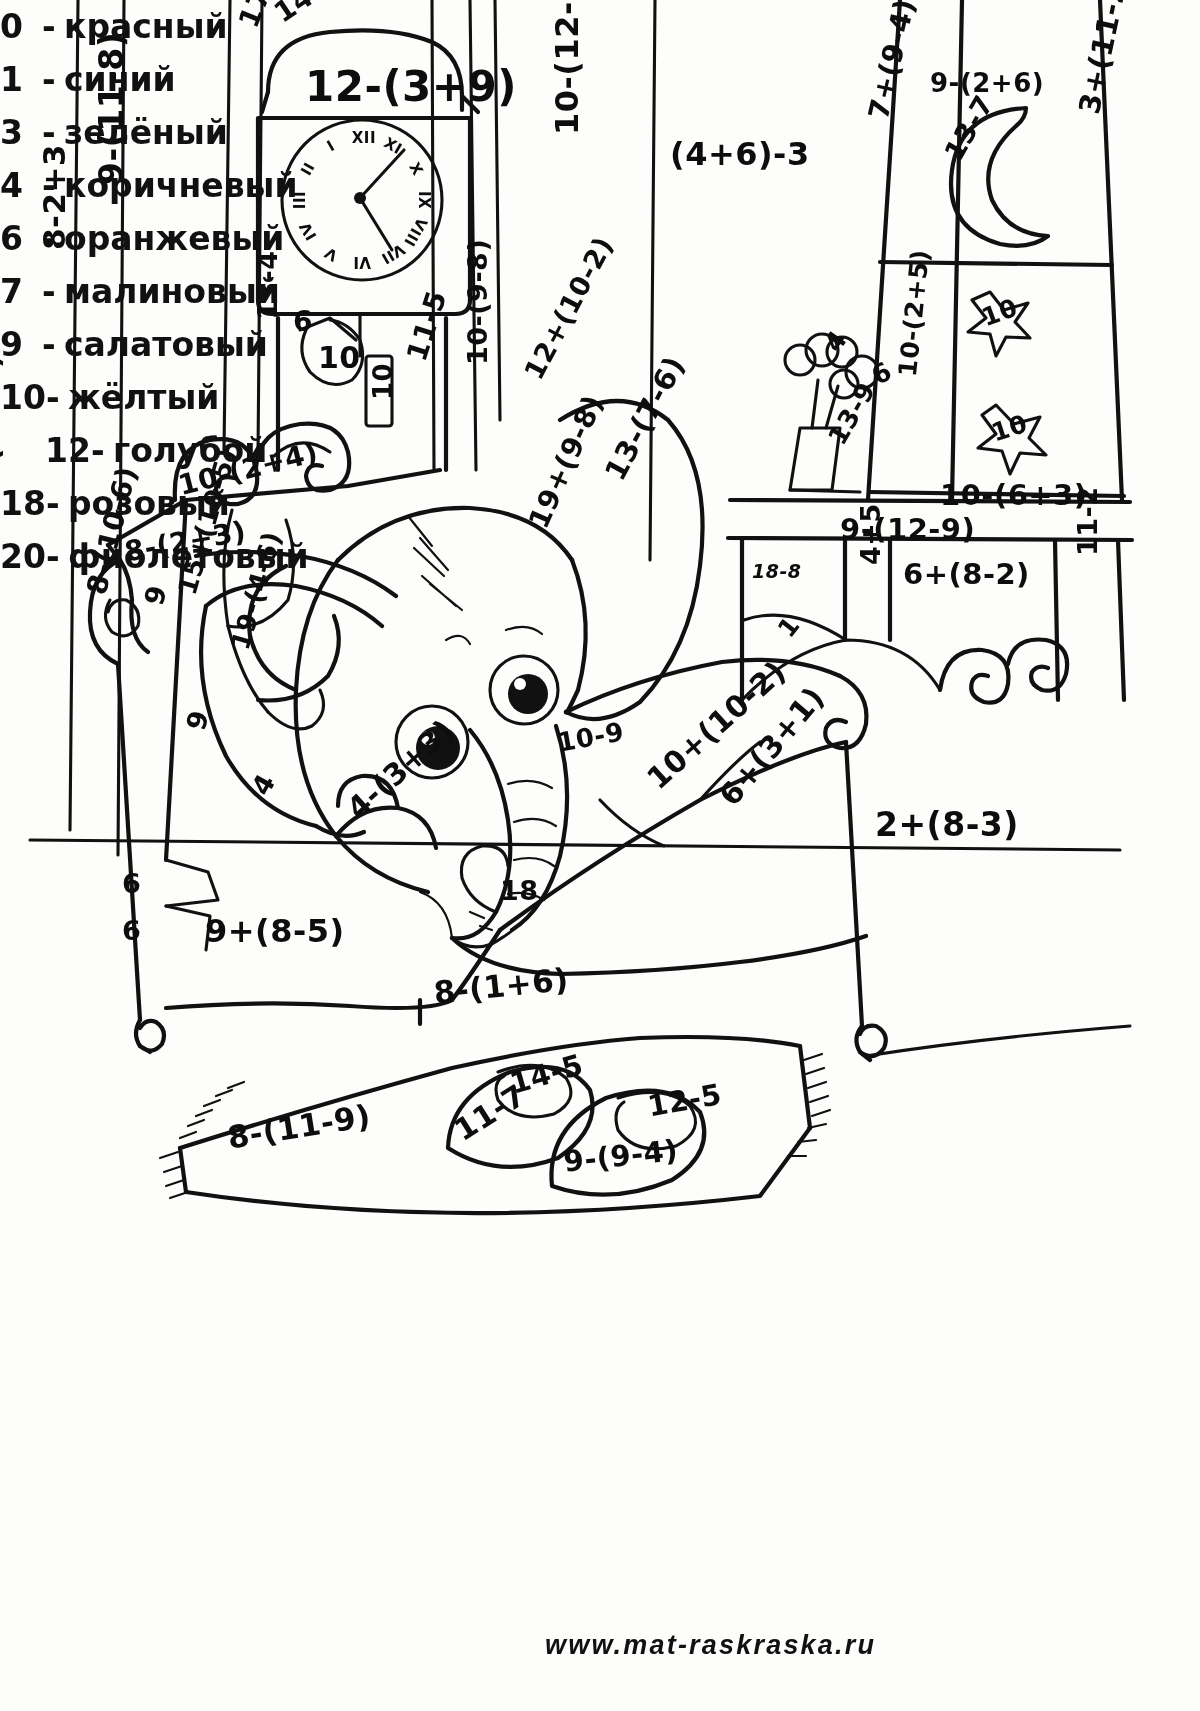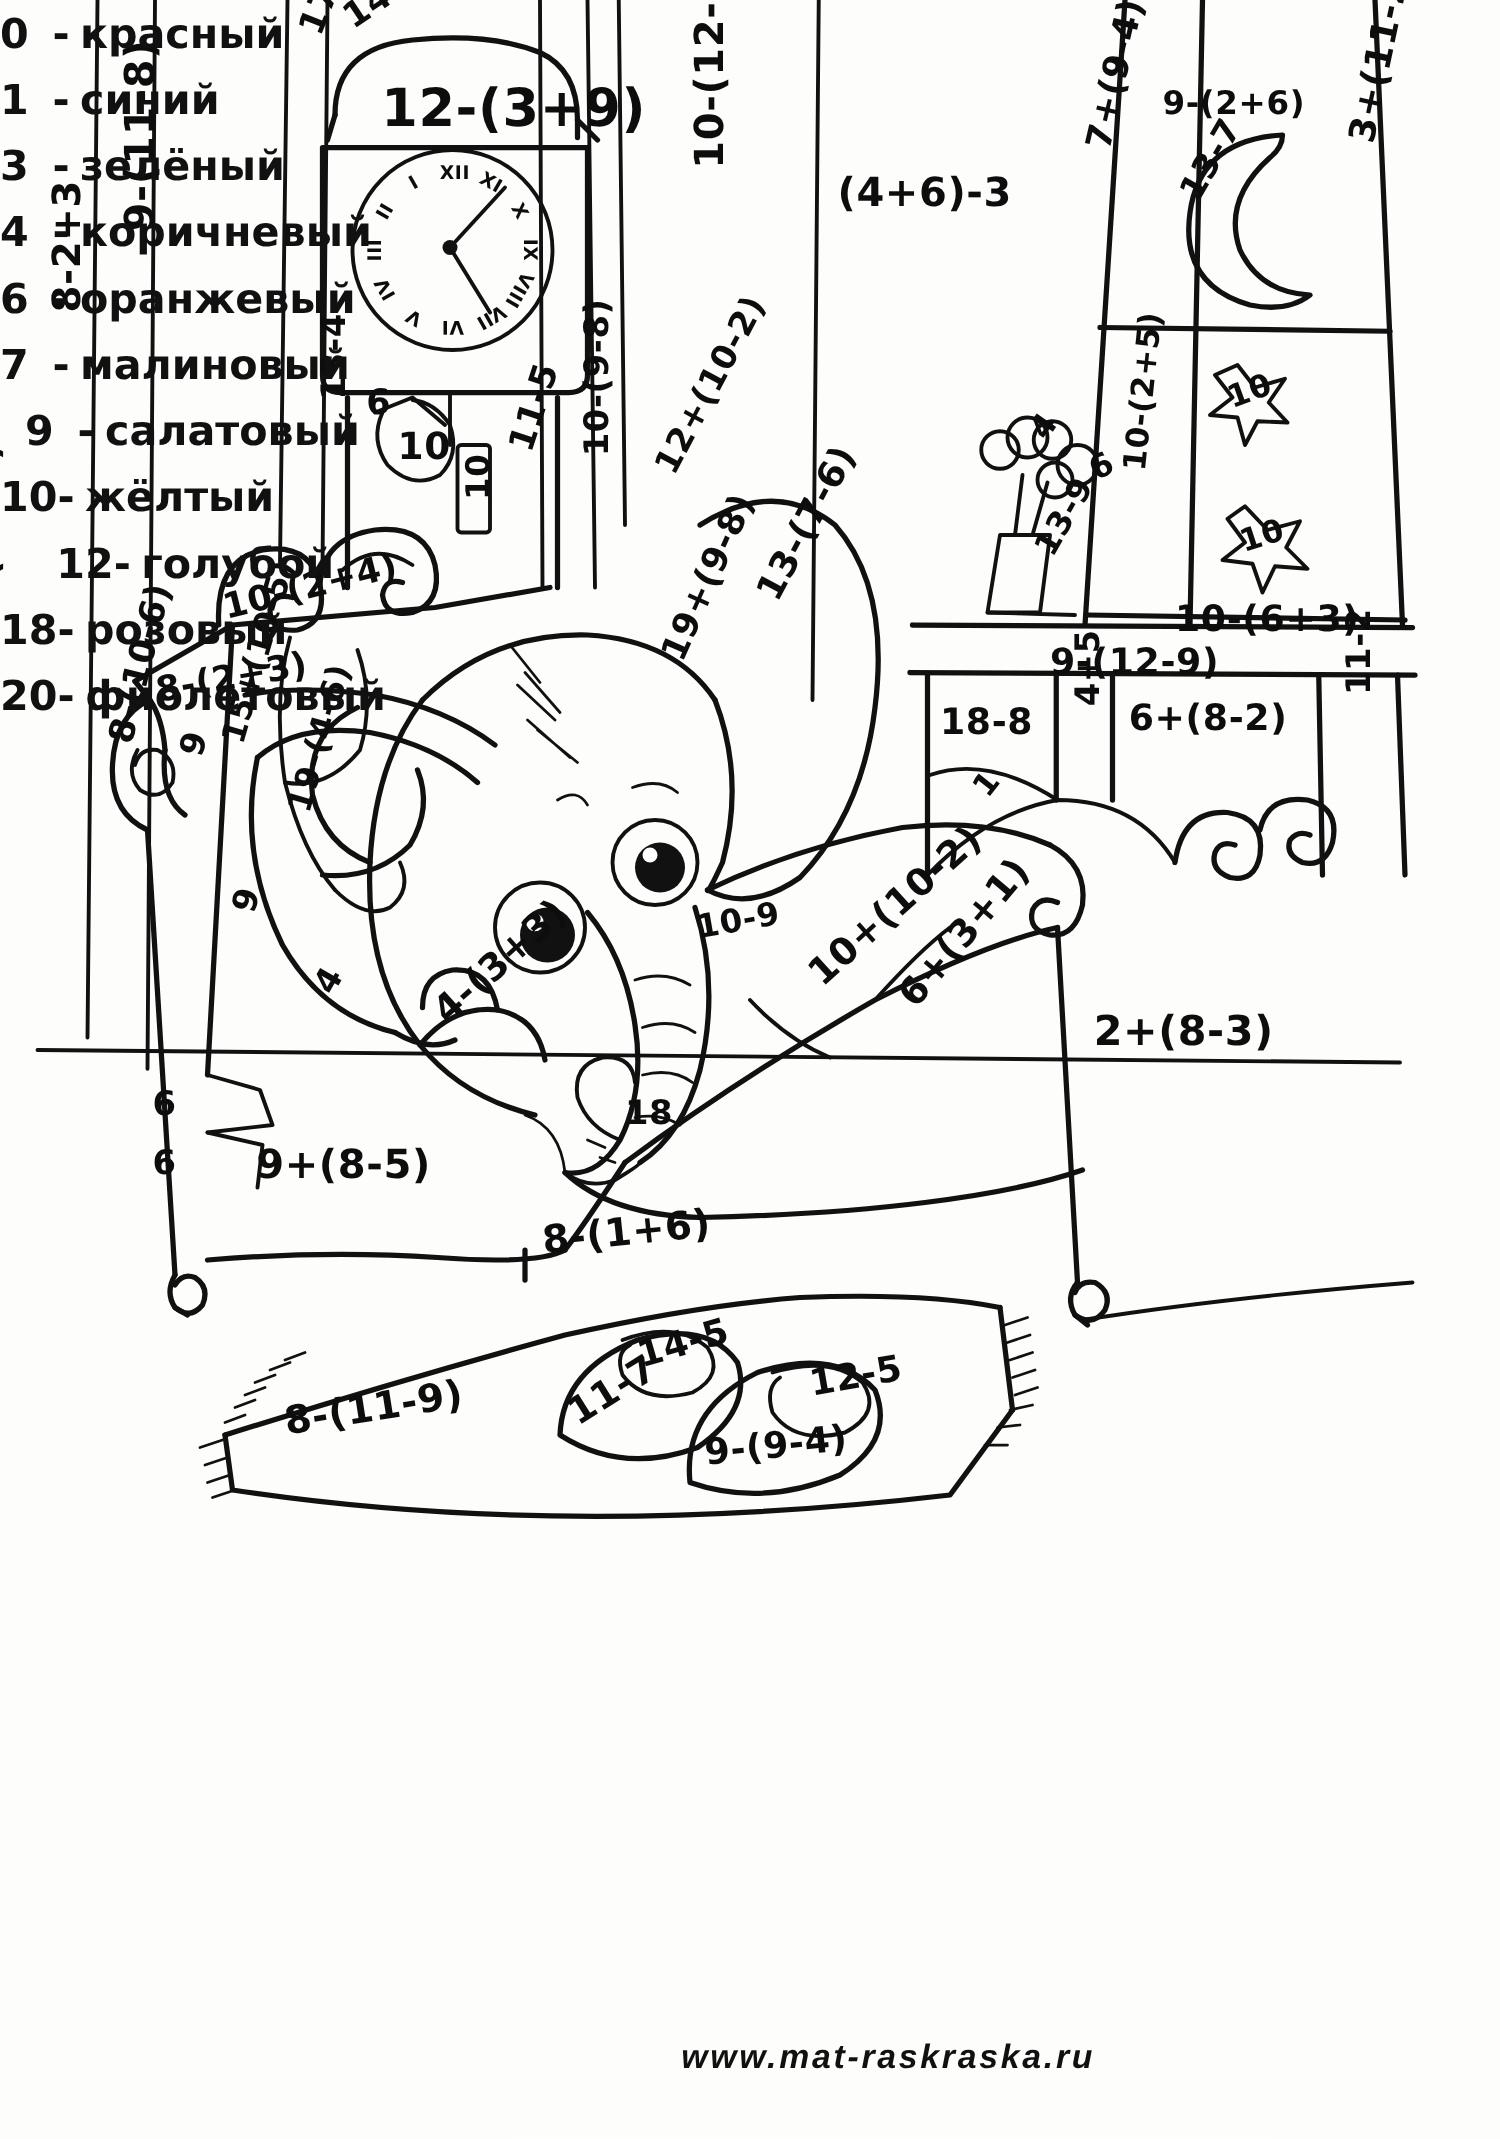--- a/index.html
+++ b/index.html
@@ -227,21 +227,21 @@
       <div class="expr" style="left: 938px; top: 150px; font-size: 27px; transform: rotate(-60deg); transform-origin: left top;">13-7</div>
       <div class="expr" style="left: 1072px; top: 110px; font-size: 29px; transform: rotate(-78deg); transform-origin: left top;">3+(11-2)</div>
       <div class="expr" style="left: 978px; top: 305px; font-size: 25px; transform: rotate(-20deg); transform-origin: left top;">10</div>
       <div class="expr" style="left: 818px; top: 340px; font-size: 26px; transform: rotate(-55deg); transform-origin: left top;">4</div>
       <div class="expr" style="left: 866px; top: 365px; font-size: 26px; transform: rotate(-30deg); transform-origin: left top;">6</div>
       <div class="expr" style="left: 822px; top: 435px; font-size: 26px; transform: rotate(-60deg); transform-origin: left top;">13-9</div>
       <div class="expr" style="left: 893px; top: 375px; font-size: 25px; transform: rotate(-84deg); transform-origin: left top;">10-(2+5)</div>
       <div class="expr" style="left: 988px; top: 420px; font-size: 25px; transform: rotate(-18deg); transform-origin: left top;">10</div>
       <div class="expr" style="left: 940px; top: 478px; font-size: 29px; transform: rotate(0deg); transform-origin: left top;">10-(6+3)</div>
       <div class="expr" style="left: 840px; top: 512px; font-size: 29px; transform: rotate(0deg); transform-origin: left top;">9-(12-9)</div>
-      <div class="expr" style="left: 752px; top: 560px; font-size: 29px; transform: rotate(0deg); transform-origin: left top;">18-8</div>
+      <div class="expr" style="left: 752px; top: 560px; font-size: 19px; transform: rotate(0deg); transform-origin: left top; font-style: italic;">18-8</div>
       <div class="expr" style="left: 855px; top: 565px; font-size: 27px; transform: rotate(-90deg); transform-origin: left top;">4+5</div>
       <div class="expr" style="left: 903px; top: 557px; font-size: 29px; transform: rotate(0deg); transform-origin: left top;">6+(8-2)</div>
       <div class="expr" style="left: 1072px; top: 556px; font-size: 27px; transform: rotate(-90deg); transform-origin: left top;">11-2</div>
       <div class="expr" style="left: 772px; top: 625px; font-size: 25px; transform: rotate(-52deg); transform-origin: left top;">1</div>
       <div class="expr" style="left: 175px; top: 470px; font-size: 28px; transform: rotate(-14deg); transform-origin: left top;">10-(2+4)</div>
       <div class="expr" style="left: 122px; top: 536px; font-size: 28px; transform: rotate(-10deg); transform-origin: left top;">8-(2+3)</div>
       <div class="expr" style="left: 138px; top: 600px; font-size: 27px; transform: rotate(-74deg); transform-origin: left top;">9</div>
       <div class="expr" style="left: 172px; top: 590px; font-size: 26px; transform: rotate(-74deg); transform-origin: left top;">15+(10-5)</div>
       <div class="expr" style="left: 225px; top: 645px; font-size: 26px; transform: rotate(-74deg); transform-origin: left top;">19-(4-6)</div>
       <div class="expr" style="left: 180px; top: 725px; font-size: 27px; transform: rotate(-74deg); transform-origin: left top;">9</div>
@@ -284,21 +284,21 @@
 
   <div id="legend-left">
       <div class="legend legrow" style="position: relative;"><span class="num">0</span><span class="dash">-</span><span>красный</span></div>
       <div class="legend legrow" style="position: relative;"><span class="num">1</span><span class="dash">-</span><span>синий</span></div>
       <div class="legend legrow" style="position: relative;"><span class="num">3</span><span class="dash">-</span><span>зелёный</span></div>
       <div class="legend legrow" style="position: relative;"><span class="num">4</span><span class="dash">-</span><span>коричневый</span></div>
       <div class="legend legrow" style="position: relative;"><span class="num">6</span><span class="dash">-</span><span>оранжевый</span></div>
       <div class="legend legrow" style="position: relative;"><span class="num">7</span><span class="dash">-</span><span>малиновый</span></div>
     </div>
   <div id="legend-right">
-      <div class="legend legrow" style="position: relative; margin-left: 20px;"><span class="num">9</span><span class="dash">-</span><span>салатовый</span></div>
+      <div class="legend legrow" style="position: relative;"><span class="num">9</span><span class="dash">-</span><span>салатовый</span></div>
       <div class="legend legrow" style="position: relative;"><span class="num">10</span><span class="dash">-</span><span>жёлтый</span></div>
       <div class="legend legrow" style="position: relative; padding-left: 45px;"><span class="num">12</span><span class="dash">-</span><span>голубой</span></div>
       <div class="legend legrow" style="position: relative;"><span class="num">18</span><span class="dash">-</span><span>розовый</span></div>
       <div class="legend legrow" style="position: relative;"><span class="num">20</span><span class="dash">-</span><span>фиолетовый</span></div>
     </div>
 
   <div id="site">www.mat-raskraska.ru</div>
 
 </div>
 

